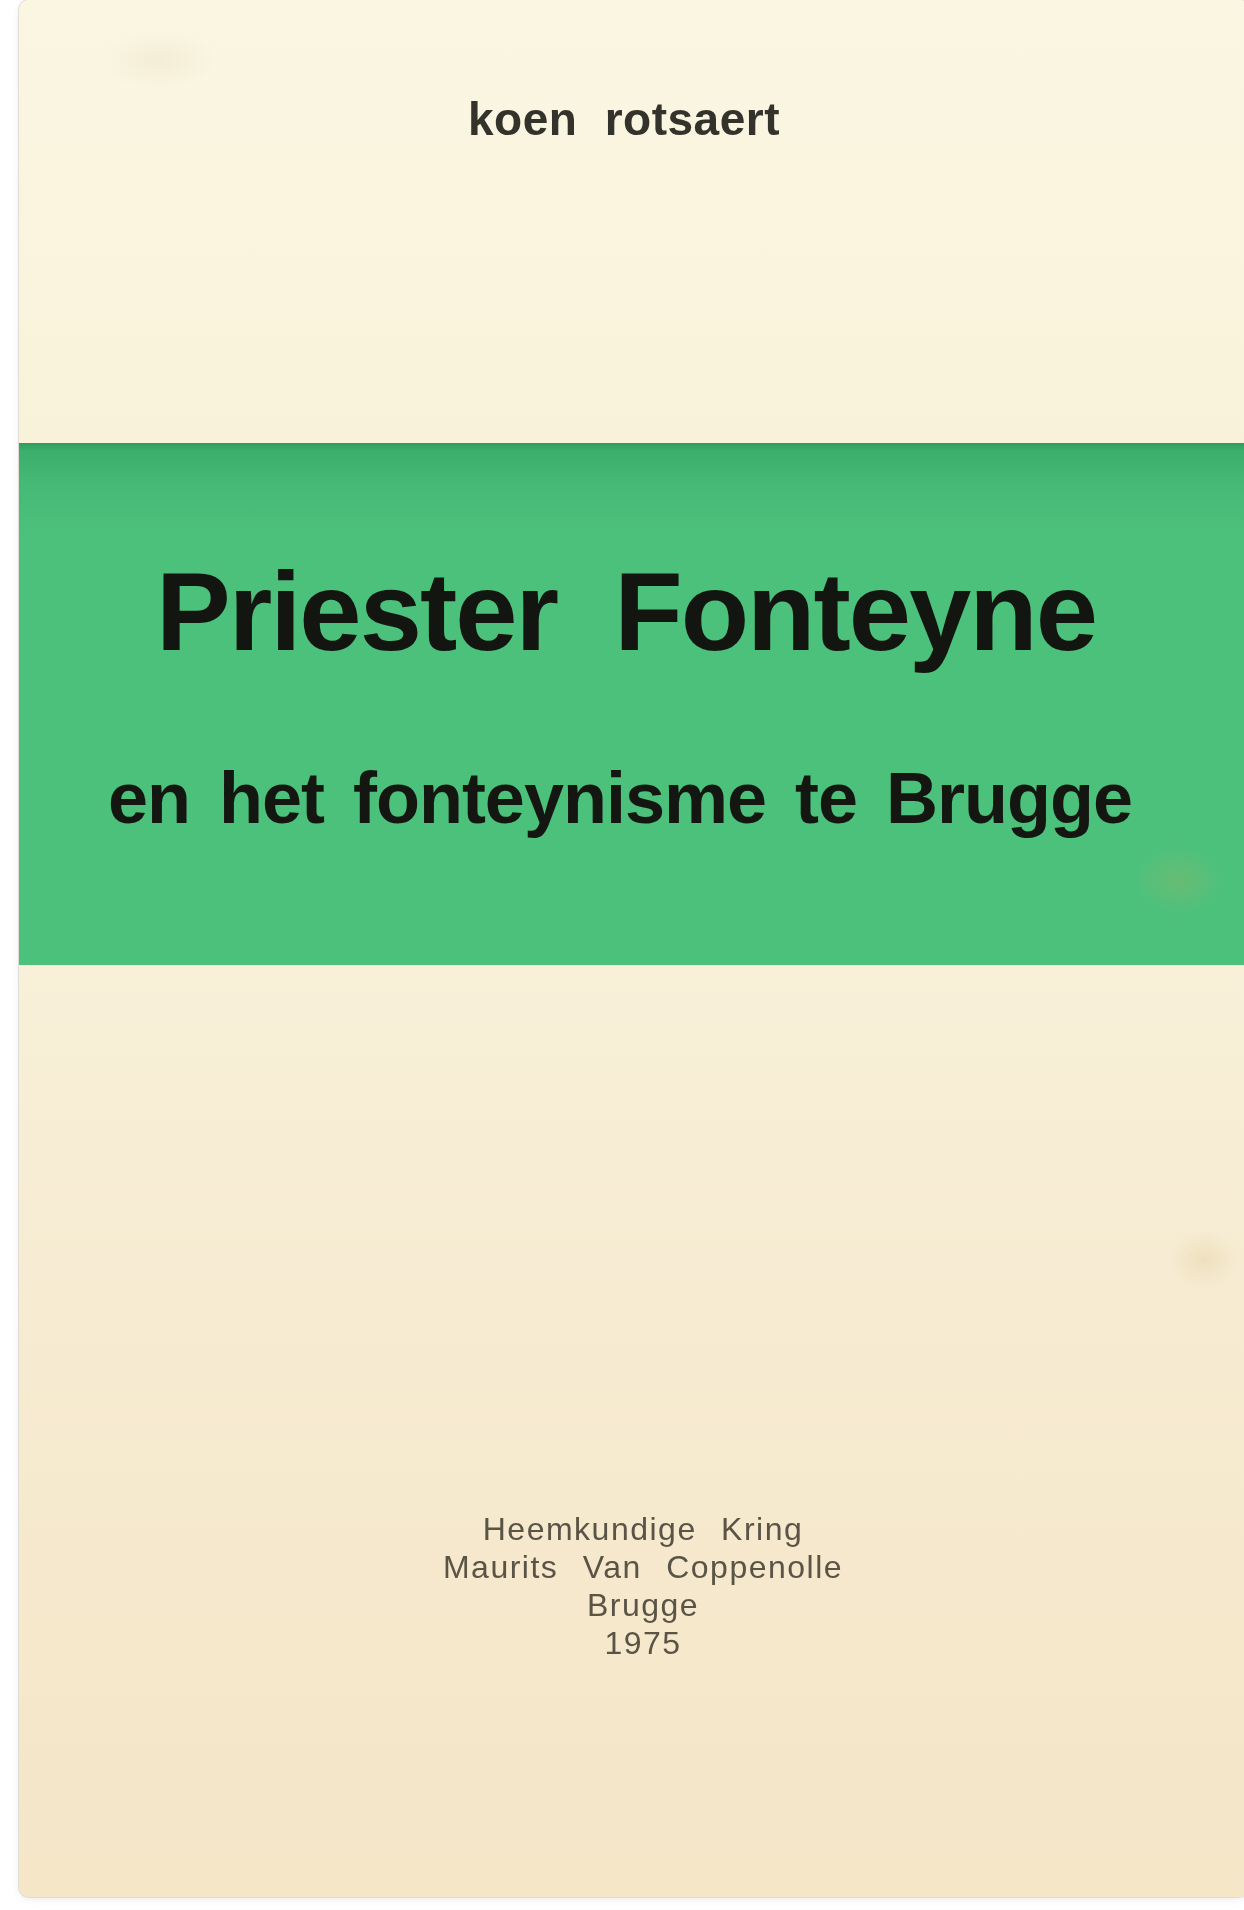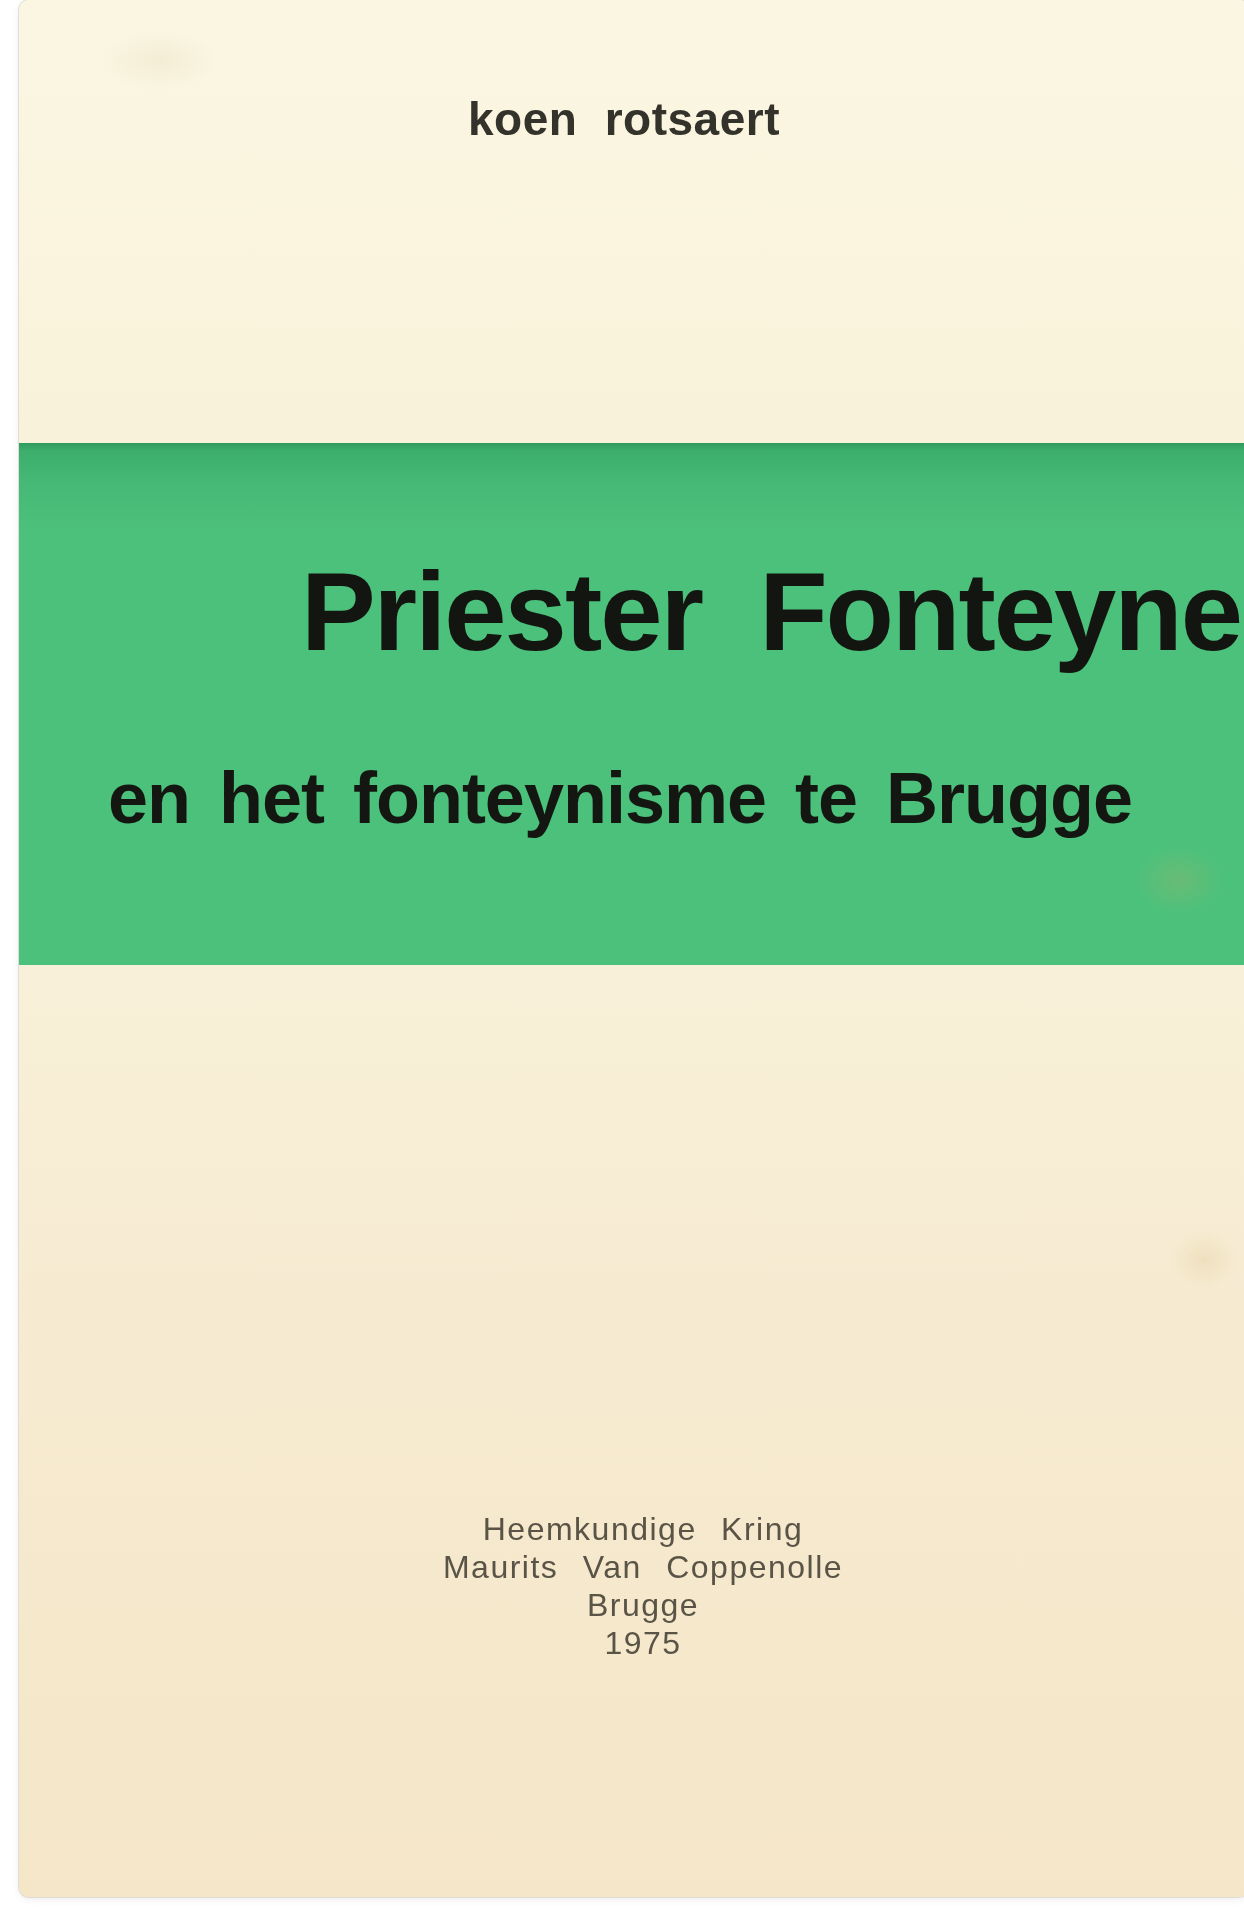--- a/index.html
+++ b/index.html
@@ -59,21 +59,21 @@
     letter-spacing: 0.5px;
     word-spacing: 14px;
     color: #33322b;
     line-height: 1;
   }
   .title-line {
     position: absolute;
     left: 0; top: 556px;
     width: 100%;
     transform: translateX(-8px);
-    text-align: right;
+    text-align: center;
     font-size: 112px;
     font-weight: 700;
     letter-spacing: -2px;
     word-spacing: 28px;
     color: #131610;
     line-height: 1;
   }
   .subtitle-line {
     position: absolute;
     left: 0; top: 762px;

